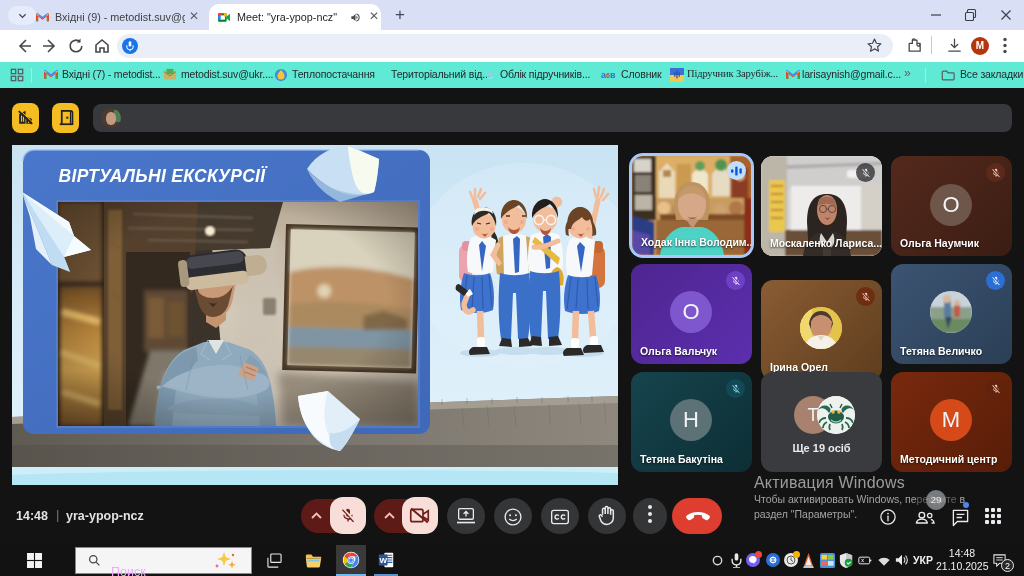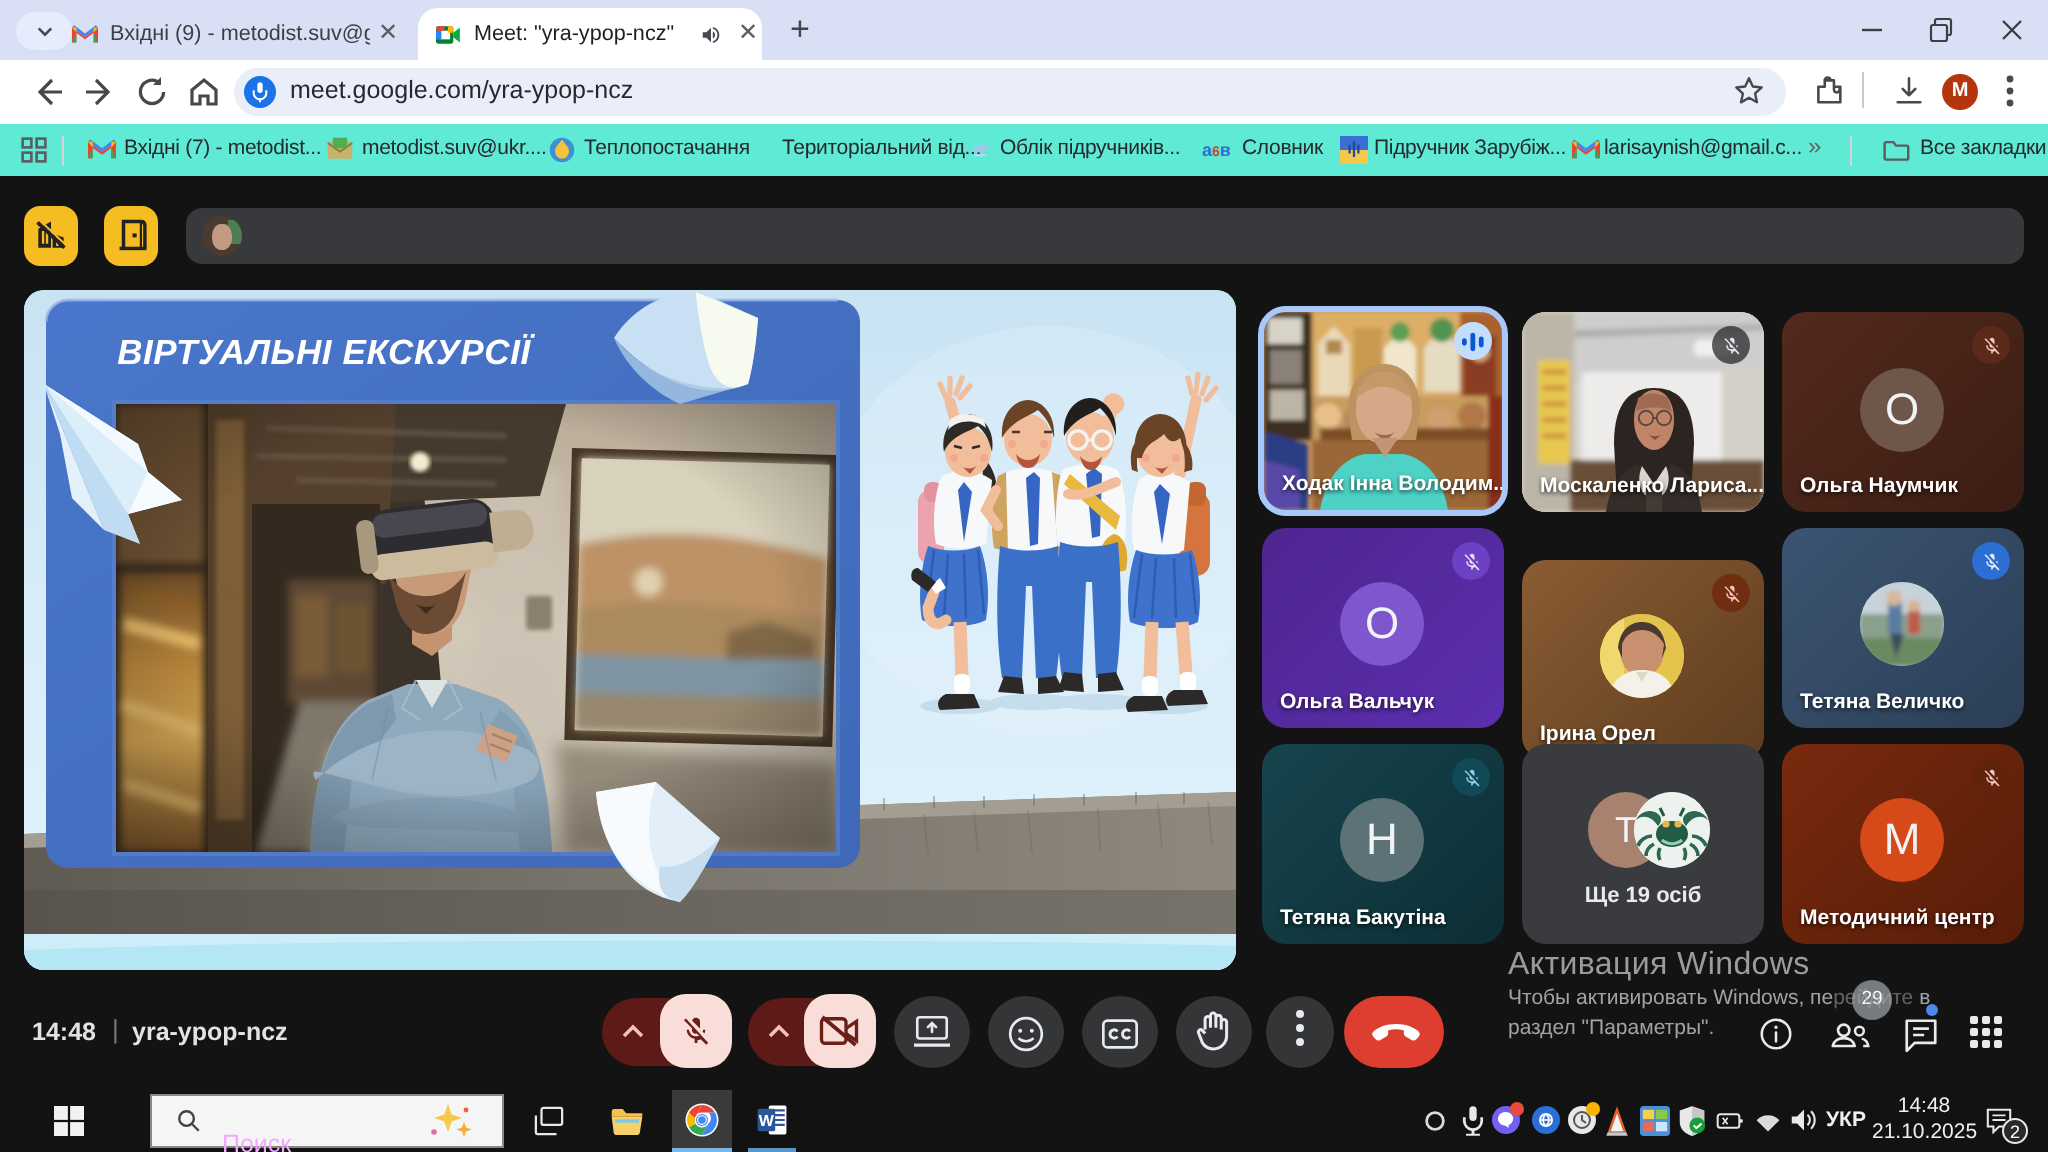--- a/index.html
+++ b/index.html
@@ -18,21 +18,21 @@
   .tb{left:0;top:30px;width:1024px;height:32px;background:#ffffff;}
   .navic{top:7px;width:18px;height:18px;}
   .bm{left:0;top:62px;width:1024px;height:26px;background:#5eead4;border-bottom:1px solid #e6e6e6;}
   .bmi{top:6px;font-size:10.5px;color:#24292e;white-space:nowrap;letter-spacing:-0.15px;}
   .fav{width:14px;height:14px;top:6px;}
   
   .meet{left:0;top:88px;width:1024px;height:457px;background:#131314;}
   .ybtn{top:15px;width:27px;height:30px;border-radius:8px;background:#f5bd22;}
   .toppill{left:93px;top:16px;width:919px;height:28px;border-radius:8px;background:#37393c;}
   .topname{left:135px;top:23px;font-size:12px;color:#e8eaed;font-weight:700;letter-spacing:.2px;}
-  .stage{left:12px;top:57px;width:606px;height:340px;border-radius:10px;overflow:hidden;background:#5eead4;}
+  .stage{left:12px;top:57px;width:606px;height:340px;border-radius:0;overflow:hidden;background:#5eead4;}
   .tile{border-radius:12px;overflow:hidden;}
   .nlab{left:9px;bottom:7px;font-size:10.5px;color:#fff;font-weight:700;text-shadow:0 1px 2px rgba(0,0,0,.7);white-space:nowrap;}
   .micb{width:19px;height:19px;border-radius:50%;top:7px;right:7px;}
   .lcirc{width:42px;height:42px;border-radius:50%;color:#f1f3f4;font-size:22px;text-align:center;line-height:42px;font-weight:400;}
   
   .btime{left:16px;top:421px;color:#e3e3e3;font-size:12.5px;font-weight:700;}
   .bcode{left:66px;top:421px;color:#e3e3e3;font-size:12.5px;font-weight:700;}
   .bsep{left:56px;top:419px;color:#777;font-size:13px;}
   .cbtn{top:410px;width:38px;height:36px;border-radius:50%;background:#333537;}
   .wmark1{left:754px;top:386px;font-size:16px;color:#9c9c9c;letter-spacing:.2px;}
@@ -99,21 +99,20 @@
       </svg>
   <svg class="ab navic" style="left:93px" viewBox="0 0 18 18" fill="none" stroke="#46484c" stroke-width="1.6">
         <path d="M3 8l6-5 6 5v7h-4v-4H7v4H3z"></path>
       </svg>
   <div class="ab" style="left:117px;top:4px;width:776px;height:24px;border-radius:12px;background:#e9eef9;"></div>
   <div class="ab" style="left:122px;top:8px;width:16px;height:16px;border-radius:50%;background:#1a73e8;"></div>
   <svg class="ab" style="left:126px;top:11px" width="8" height="11" viewBox="0 0 12 16" fill="#fff">
         <rect x="4" y="0" width="4" height="8" rx="2"></rect>
         <path d="M2 6v2a4 4 0 008 0V6h1.5v2A5.5 5.5 0 016.8 13.4V15H5.2v-1.6A5.5 5.5 0 01.5 8V6z"></path>
       </svg>
-  <div class="ab" style="left:145px;top:8px;font-size:12.5px;color:#24292e;">meet.google.com/yra-ypop-ncz</div>
   <svg class="ab" style="left:866px;top:7px" width="17" height="17" viewBox="0 0 24 24" fill="none" stroke="#46484c" stroke-width="1.7">
         <path d="M12 3l2.7 5.8 6.3.7-4.7 4.2 1.3 6.2L12 16.8 6.4 20l1.3-6.2L3 9.5l6.3-.7z" stroke-linejoin="round"></path>
       </svg>
   <svg class="ab" style="left:906px;top:7px" width="17" height="17" viewBox="0 0 24 24" fill="none" stroke="#46484c" stroke-width="1.8">
         <path d="M9 4.5h6.5V9H20v11H4.5V9H9z M15.5 9v2a2 2 0 104 0V9z" stroke-linejoin="round"></path>
         <path d="M9 4.5a2 2 0 114 0"></path>
       </svg>
   <div class="ab" style="left:931px;top:6px;width:1px;height:18px;background:#c6c8cd;"></div>
   <svg class="ab" style="left:946px;top:7px" width="17" height="17" viewBox="0 0 24 24" fill="none" stroke="#46484c" stroke-width="1.8">
         <path d="M12 3v12m0 0l-4.5-4.5M12 15l4.5-4.5M4 20h16" stroke-linecap="round"></path>
@@ -158,21 +157,21 @@
         <path d="M4 11c3-1 6-1 8 0-3 1-6 1-8 0z" fill="#bddcf2"></path>
       </svg>
   <div class="ab bmi" style="left:500px;">Облік підручників...</div>
   <div class="ab" style="left:601px;top:8px;font-size:9px;color:#2f6fd6;font-weight:700;">а<span style="font-size:7px;color:#d23f31;">6</span>в</div>
   <div class="ab bmi" style="left:621px;">Словник</div>
   <svg class="ab fav" style="left:670px" viewBox="0 0 16 16">
         <rect width="16" height="8" y="0" fill="#3b6fd4"></rect>
         <rect width="16" height="8" y="8" fill="#f2c94c"></rect>
         <path d="M8 3v9M5.5 5v5M10.5 5v5" stroke="#27479e" stroke-width="1.3"></path>
       </svg>
-  <div class="ab bmi" style="left:687px;">Підручник Зарубіж...</div>
+  <div class="ab bmi" style="left:687px;font-family:Liberation Serif, serif;">Підручник Зарубіж...</div>
   <svg class="ab fav" style="left:786px" viewBox="0 0 24 24">
         <path fill="#ea4335" d="M24 5v14h-4V10l-8 6-8-6v9H0V5l12 8.5z"></path>
         <path fill="#4285f4" d="M0 5l2-2 10 7.5L22 3l2 2-12 8.5z"></path>
         <path fill="#fbbc04" d="M0 5h4v5zM24 5h-4v5z"></path>
         <path fill="#34a853" d="M0 19h4v-9zM24 19h-4v-9z"></path>
       </svg>
   <div class="ab bmi" style="left:802px;">larisaynish@gmail.c...</div>
   <div class="ab" style="left:904px;top:4px;color:#5f6368;font-size:12px;">»</div>
   <div class="ab" style="left:925px;top:6px;width:1px;height:15px;background:#d4d6da;"></div>
   <svg class="ab fav" style="left:941px" viewBox="0 0 16 16" fill="none" stroke="#5a5d62" stroke-width="1.4">

